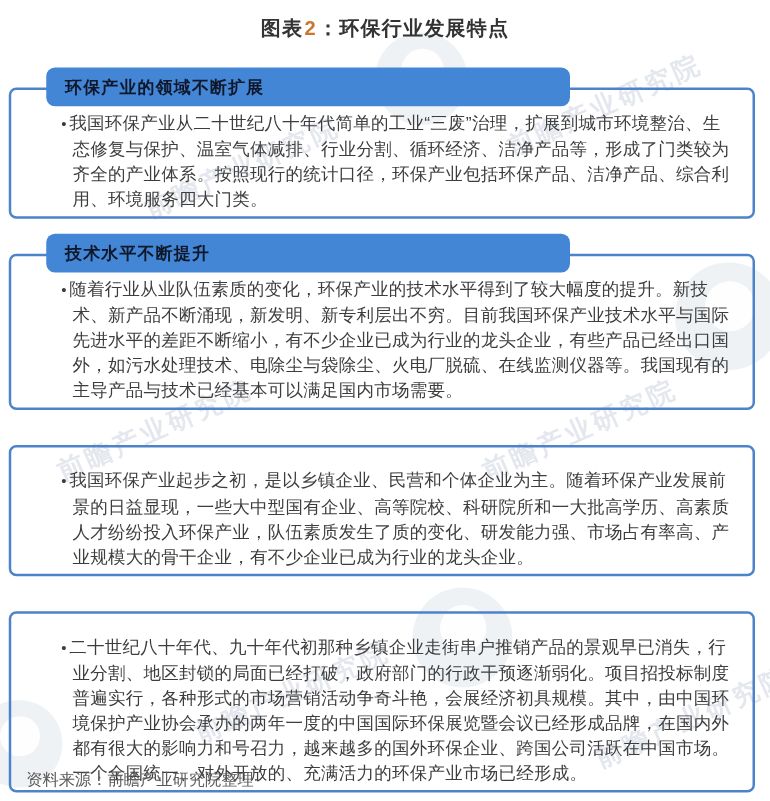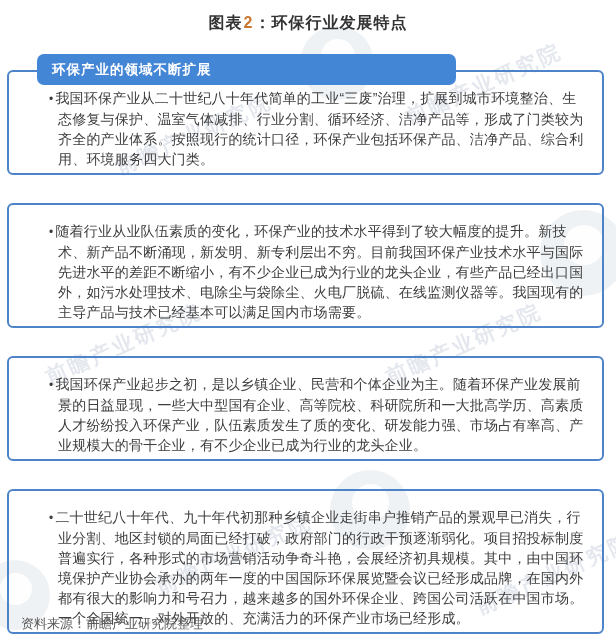--- a/index.html
+++ b/index.html
@@ -53,21 +53,21 @@
     position:relative;z-index:1;
     margin:0 12px 12px 7px;
     padding-top:16px;
   }
   .feature:first-of-type{margin-top:20px;}
   .sec-header{
     position:absolute;top:0;left:30px;
     width:419px;height:31px;
     background:var(--header-blue);
     border-radius:7px;
-    color:#ffffff;font-size:13.5px;font-weight:bold;
+    color:#0f172a;font-size:13.5px;font-weight:bold;
     line-height:31px;padding-left:15px;
     letter-spacing:1px;
   }
   .sec-box{
     border:2px solid var(--border-blue);
     border-radius:6px;
     padding:16px 14px 4px 40px;
     min-height:60px;
     background:transparent;
   }
@@ -107,20 +107,21 @@
   <h1 class="title"><span>图表</span><span class="num">2</span><span>：环保行业发展特点</span></h1>
 
   <section class="feature">
     <div class="sec-header"><span>环保产业的领域不断扩展</span></div>
     <div class="sec-box">
       <p class="sec-body"><span class="bullet">•</span><span>我国环保产业从二十世纪八十年代简单的工业“三废”治理，扩展到城市环境整治、生态修复与保护、温室气体减排、行业分割、循环经济、洁净产品等，形成了门类较为齐全的产业体系。按照现行的统计口径，环保产业包括环保产品、洁净产品、综合利用、环境服务四大门类。</span></p>
     </div>
   </section>
 
   <section class="feature">
+    <div class="sec-header"><span>技术水平不断提升</span></div>
     <div class="sec-box">
       <p class="sec-body"><span class="bullet">•</span><span>随着行业从业队伍素质的变化，环保产业的技术水平得到了较大幅度的提升。新技术、新产品不断涌现，新发明、新专利层出不穷。目前我国环保产业技术水平与国际先进水平的差距不断缩小，有不少企业已成为行业的龙头企业，有些产品已经出口国外，如污水处理技术、电除尘与袋除尘、火电厂脱硫、在线监测仪器等。我国现有的主导产品与技术已经基本可以满足国内市场需要。</span></p>
     </div>
   </section>
 
   <section class="feature">
     <div class="sec-box">
       <p class="sec-body"><span class="bullet">•</span><span>我国环保产业起步之初，是以乡镇企业、民营和个体企业为主。随着环保产业发展前景的日益显现，一些大中型国有企业、高等院校、科研院所和一大批高学历、高素质人才纷纷投入环保产业，队伍素质发生了质的变化、研发能力强、市场占有率高、产业规模大的骨干企业，有不少企业已成为行业的龙头企业。</span></p>
     </div>
   </section>

